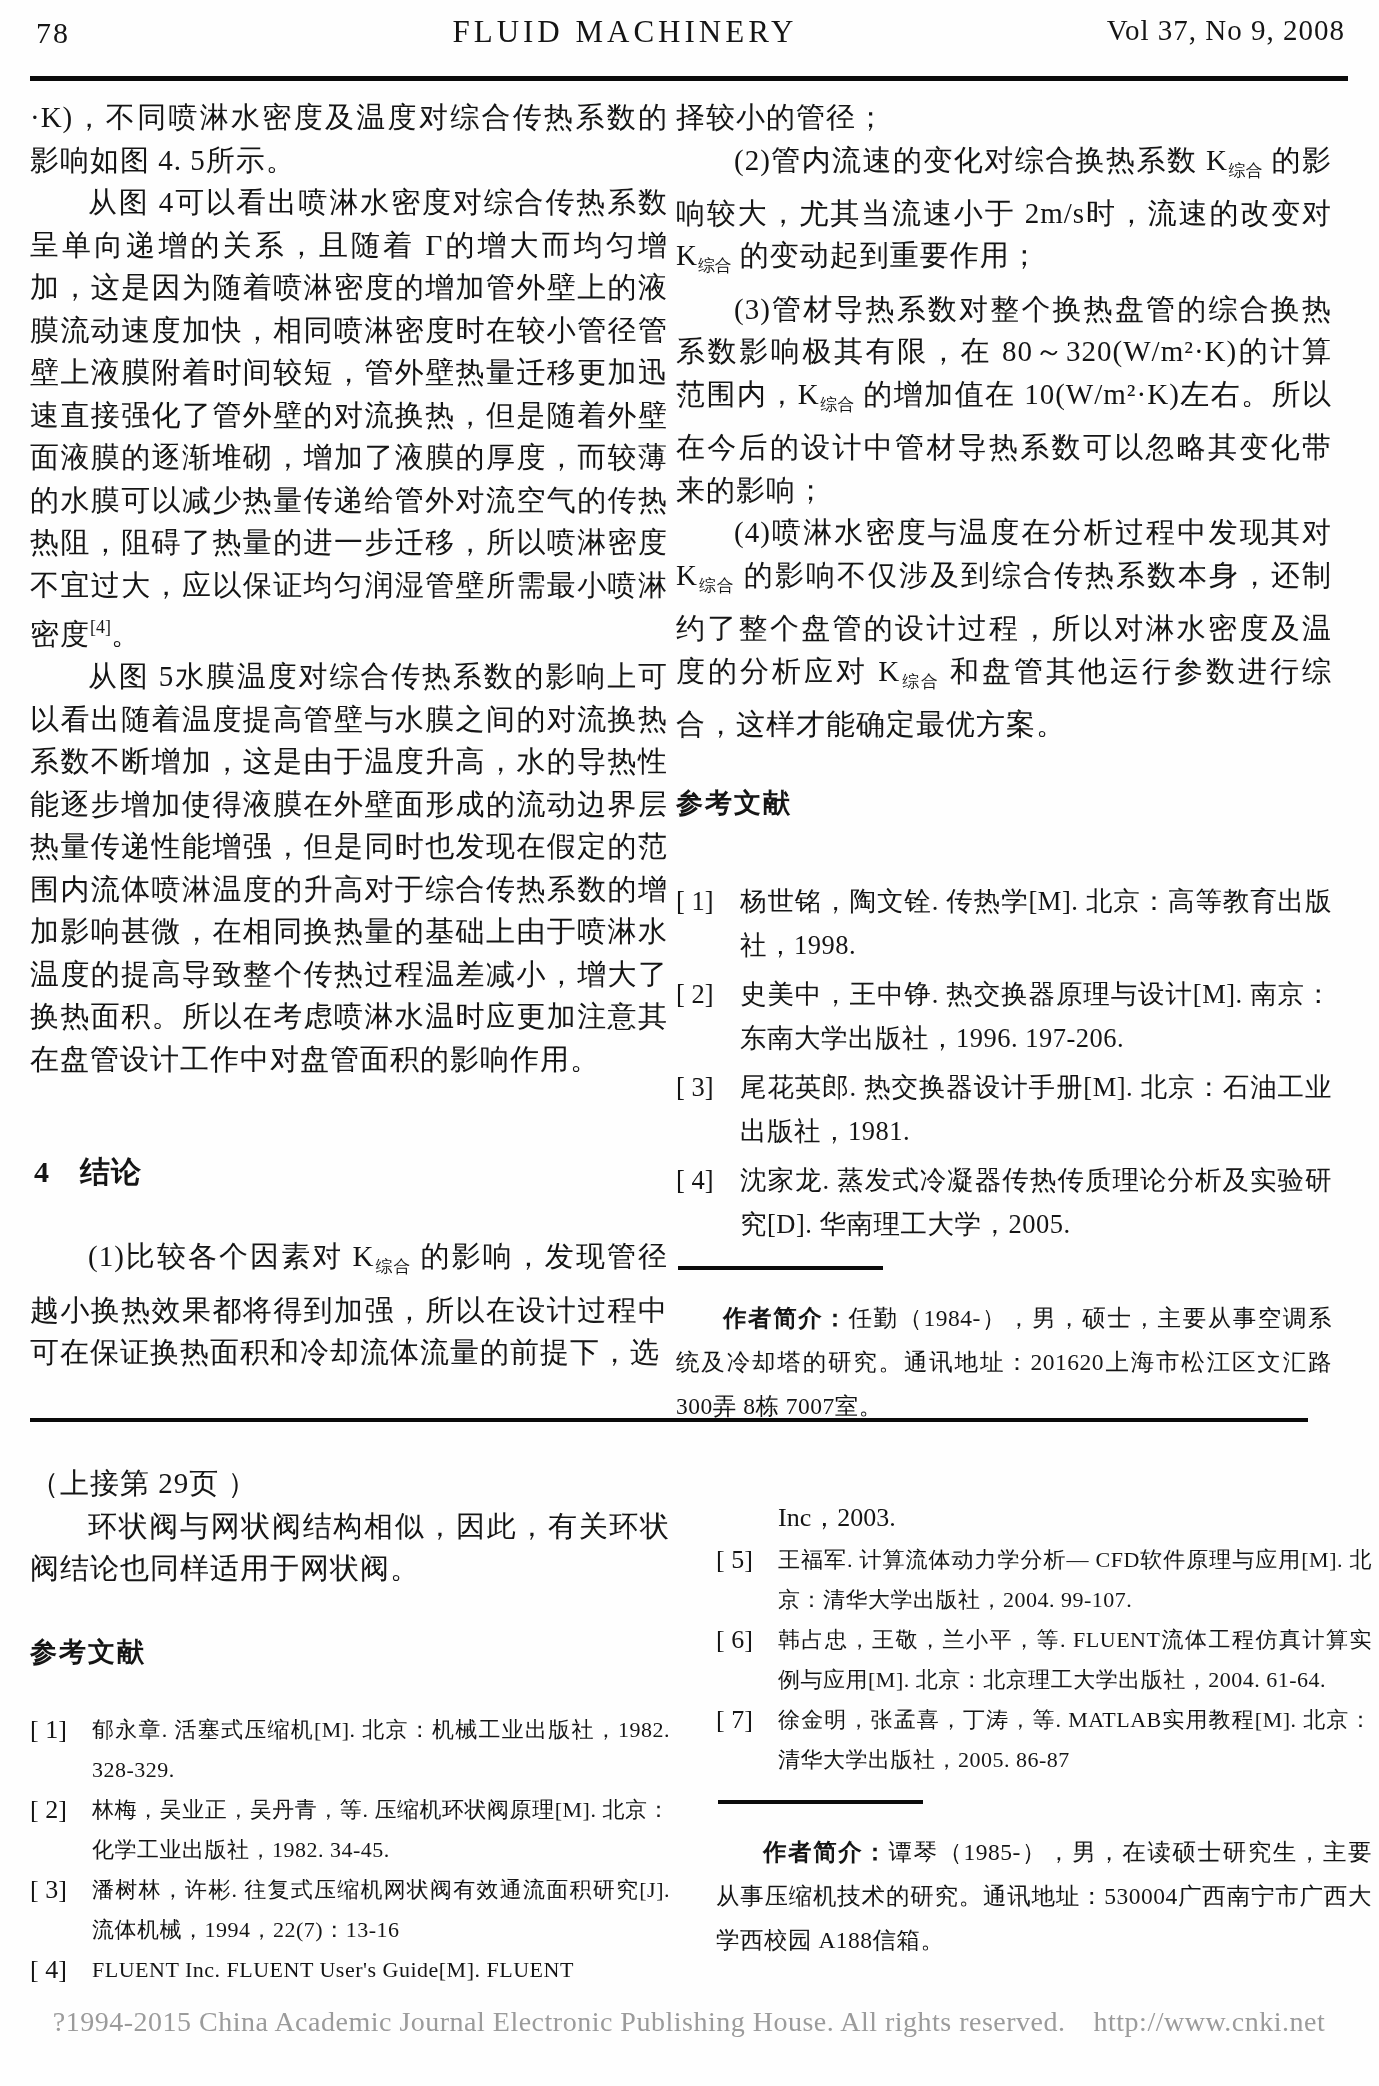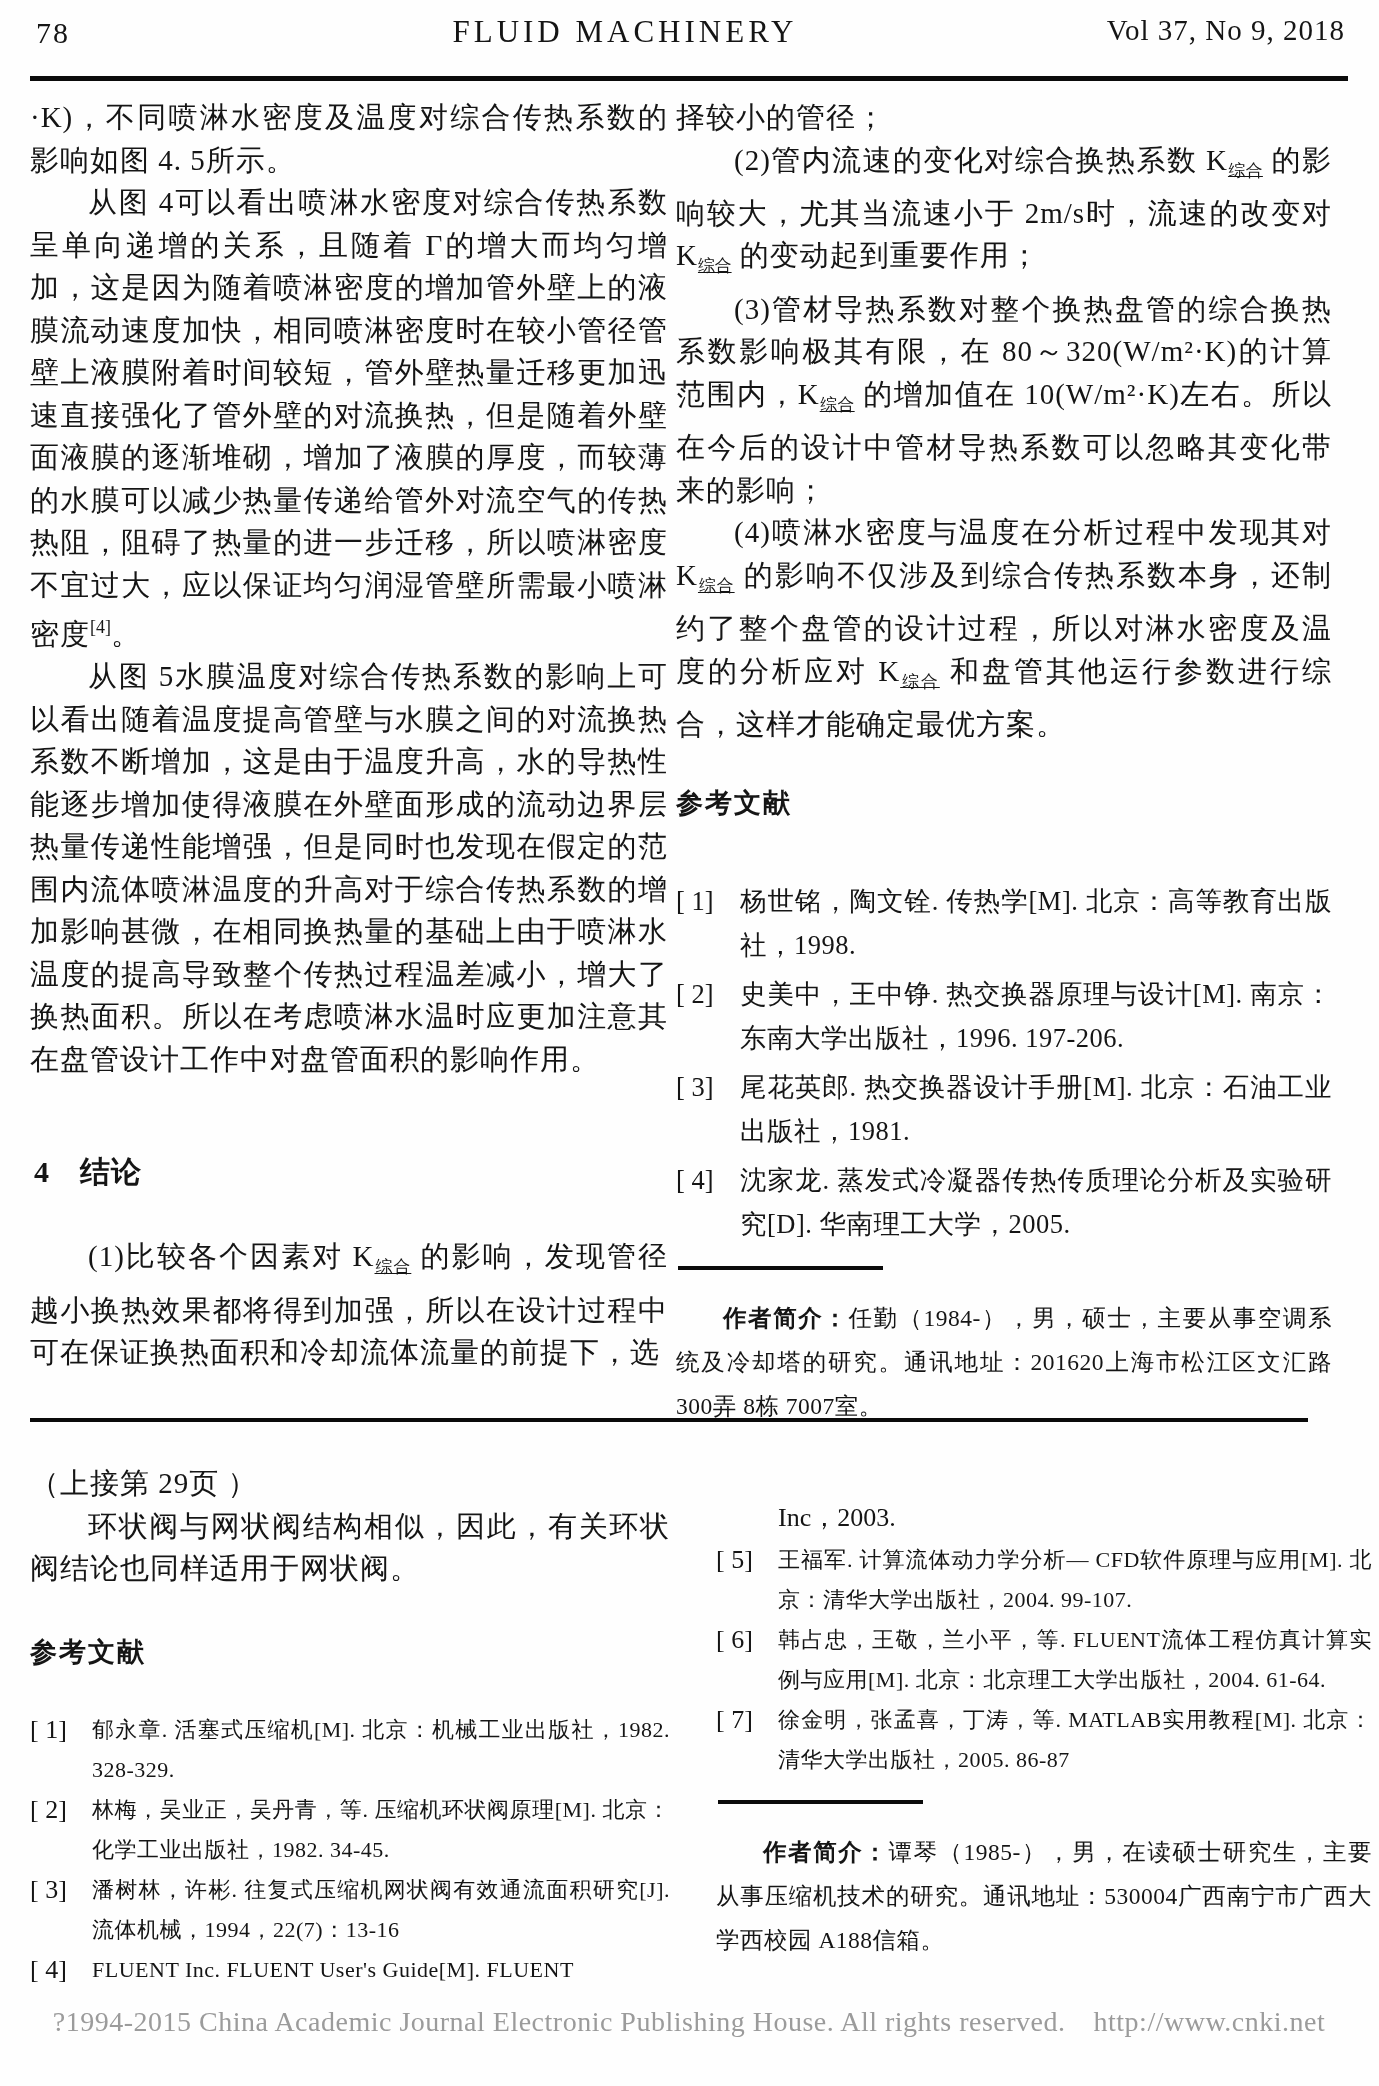--- a/index.html
+++ b/index.html
@@ -23,21 +23,21 @@
   .col-right-top{left:676px;top:96px;width:656px;}
   .col-left-bottom{left:30px;top:1452px;width:640px;padding-top:10px;}
   .col-right-bottom{left:692px;top:1452px;width:656px;padding-top:10px;margin-left:24px;}
   .mid-rule{position:absolute;left:30px;top:1418px;width:1278px;height:4px;background:#0b0b0b;}
   
   .body-p{
     margin:0;font-size:29px;line-height:42.5px;letter-spacing:1px;
     text-align:justify;text-indent:2em;
   }
   .no-indent{text-indent:0;}
-  .k-sub{font-size:0.58em;vertical-align:-0.35em;letter-spacing:0;text-decoration:underline;}
+  .k-sub{font-size:0.58em;vertical-align:-0.35em;letter-spacing:0;}
   .sup{font-size:0.62em;vertical-align:super;letter-spacing:0;}
   .section-heading{
     margin:72px 0 42px 4px;font-size:30px;font-weight:bold;letter-spacing:1px;
   }
   .section-heading .sec-no{margin-right:30px;}
   .refs-heading{margin:40px 0 58px 0;font-size:27px;font-weight:bold;letter-spacing:2px;}
   .refs-heading.bottom{margin:44px 0 40px 0;}
   
   .ref{display:flex;margin:0 0 5px 0;}
   .ref-no{flex:0 0 64px;font-size:26.5px;line-height:44px;}
@@ -61,21 +61,21 @@
   }
   .footer a{color:#9b9b9b;text-decoration:none;}
 </style>
 </head>
 <body>
 
 <div class="page">
 
   <div class="pagenum">78</div>
   <div class="journal">FLUID MACHINERY</div>
-  <div class="issue">Vol 37, No 9, 2018</div>
+  <div class="issue">Vol 37, No 9, 2008</div>
   <div class="header-rule"></div>
 
   <div class="col col-left-top">
     <p class="body-p no-indent">·K)，不同喷淋水密度及温度对综合传热系数的影响如图 4. 5所示。</p>
     <p class="body-p">从图 4可以看出喷淋水密度对综合传热系数呈单向递增的关系，且随着 Γ的增大而均匀增加，这是因为随着喷淋密度的增加管外壁上的液膜流动速度加快，相同喷淋密度时在较小管径管壁上液膜附着时间较短，管外壁热量迁移更加迅速直接强化了管外壁的对流换热，但是随着外壁面液膜的逐渐堆砌，增加了液膜的厚度，而较薄的水膜可以减少热量传递给管外对流空气的传热热阻，阻碍了热量的进一步迁移，所以喷淋密度不宜过大，应以保证均匀润湿管壁所需最小喷淋密度<span class="sup">[4]</span>。</p>
     <p class="body-p">从图 5水膜温度对综合传热系数的影响上可以看出随着温度提高管壁与水膜之间的对流换热系数不断增加，这是由于温度升高，水的导热性能逐步增加使得液膜在外壁面形成的流动边界层热量传递性能增强，但是同时也发现在假定的范围内流体喷淋温度的升高对于综合传热系数的增加影响甚微，在相同换热量的基础上由于喷淋水温度的提高导致整个传热过程温差减小，增大了换热面积。所以在考虑喷淋水温时应更加注意其在盘管设计工作中对盘管面积的影响作用。</p>
     <h2 class="section-heading">
       <span class="sec-no">4</span><span class="sec-title">结论</span>
     </h2>
     <p class="body-p">(1)比较各个因素对 K<span class="k-sub">综合</span> 的影响，发现管径越小换热效果都将得到加强，所以在设计过程中可在保证换热面积和冷却流体流量的前提下，选</p>

